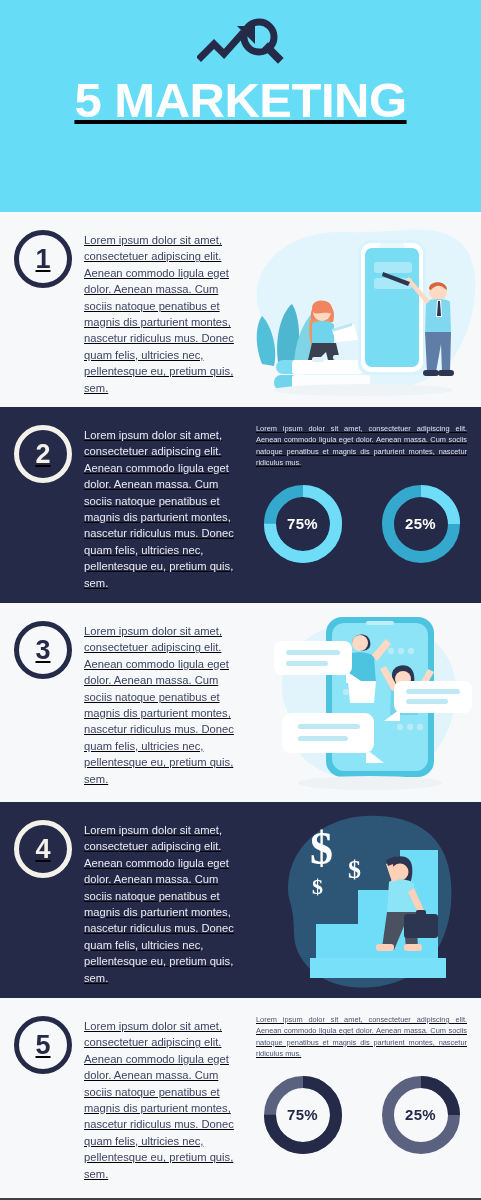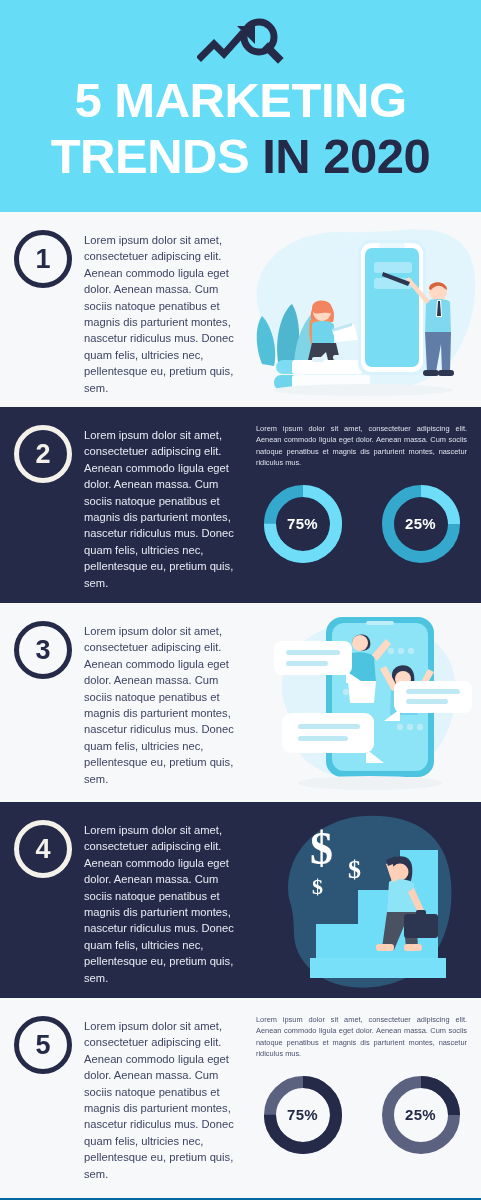--- a/index.html
+++ b/index.html
@@ -3,21 +3,21 @@
 <meta charset="utf-8">
 <style>
   * { box-sizing: border-box; margin: 0; padding: 0; }
   html, body {
     width: 481px;
     height: 1200px;
     background: #f7f8fa;
     font-family: "Liberation Sans", sans-serif;
     overflow: hidden;
   }
-  .page { position: relative; width: 481px; height: 1200px; background: #0369a1; }
+  .page { position: relative; width: 481px; height: 1200px; background: #404040; text-decoration: underline; }
 
   
   .header {
     position: relative;
     height: 212px;
     background: #67dcf7;
     display: flex;
     flex-direction: column;
     align-items: center;
     padding-top: 14px;
@@ -109,21 +109,20 @@
         <g fill="none" stroke="#242a47" stroke-width="7" stroke-linecap="square">
           <path d="M4 41 L17 28 L27 38 L44 19"></path>
         </g>
         <path d="M40 10 L58 10 L58 28 L51 21 L40 10 Z" fill="#242a47"></path>
         <circle cx="62" cy="21" r="15" fill="none" stroke="#242a47" stroke-width="7"></circle>
         <path d="M71 32 L81 42" stroke="#242a47" stroke-width="8" stroke-linecap="square"></path>
       </svg>
     </div>
     <div class="title-block">
       <div class="title-line">5 MARKETING</div>
-      <div class="title-line"><span>TRENDS</span><span>&nbsp;</span><span class="accent">IN 2020</span></div>
     </div>
   </div>
 
   <div class="section light s1">
     <div class="left-col">
       <div class="badge">1</div>
       <div class="body-text">Lorem ipsum dolor sit amet, consectetuer adipiscing elit. Aenean commodo ligula eget dolor. Aenean massa. Cum sociis natoque penatibus et magnis dis parturient montes, nascetur ridiculus mus. Donec quam felis, ultricies nec, pellentesque eu, pretium quis, sem.</div>
     </div>
     <div class="right-col">
       <div class="illus">

